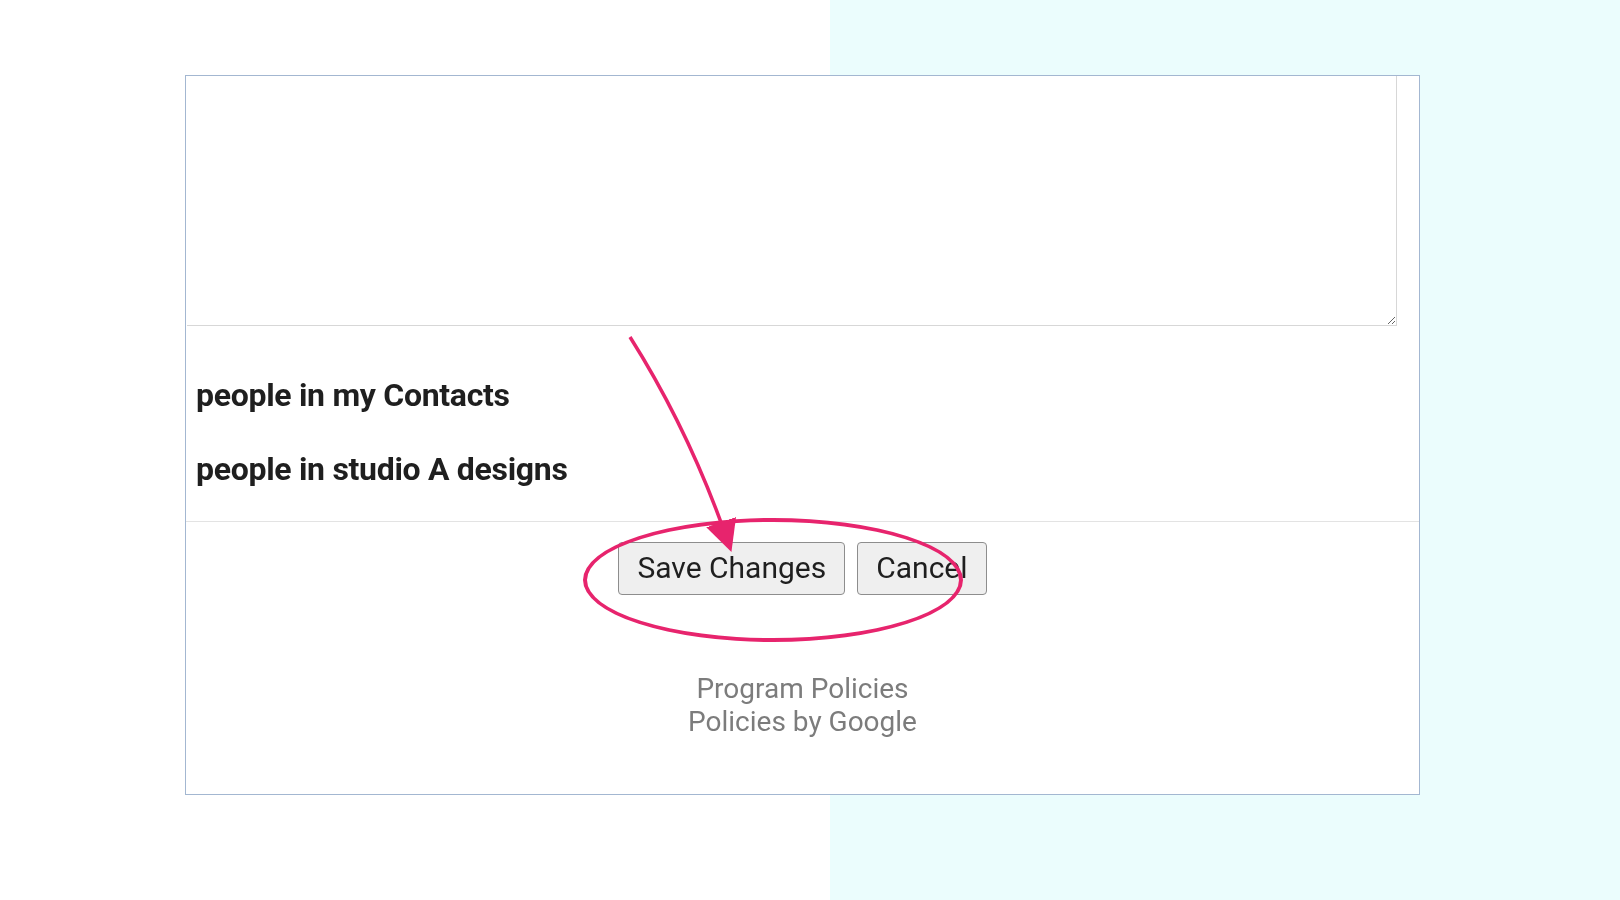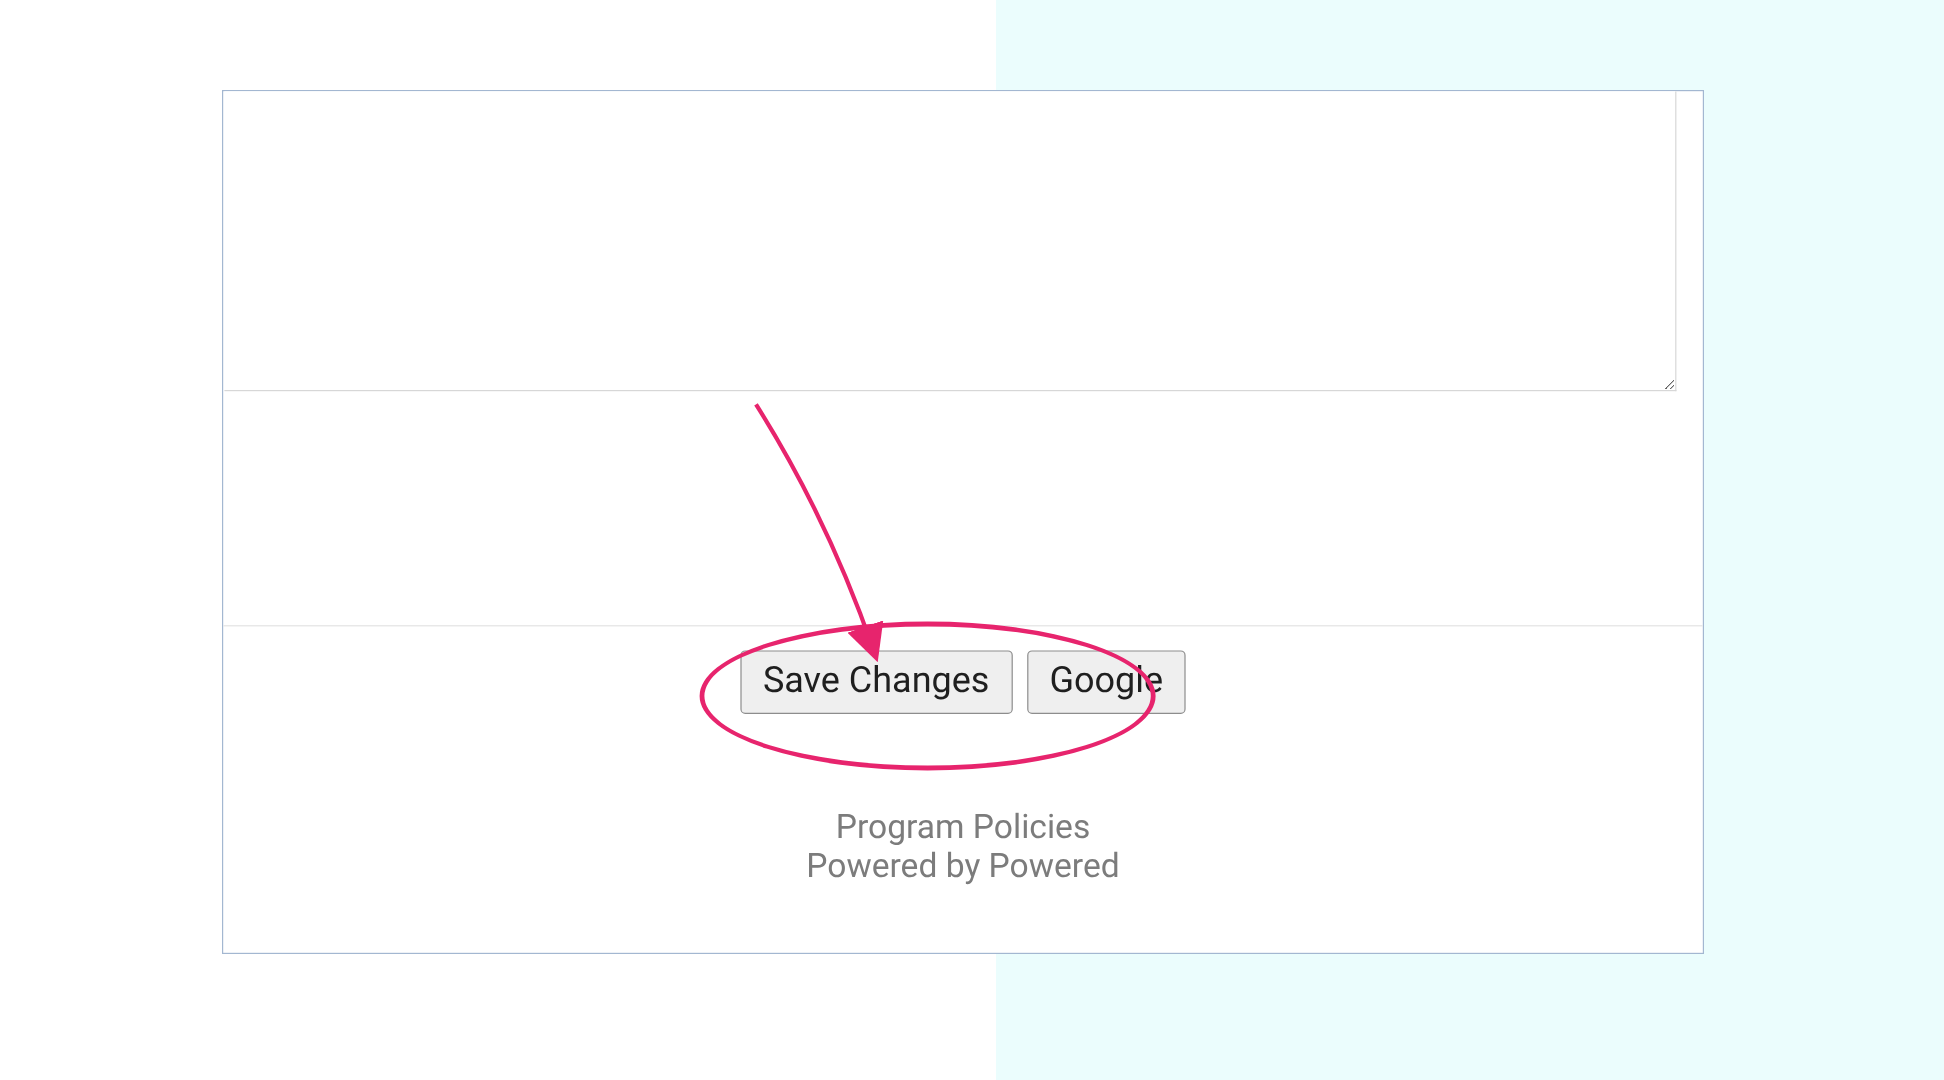--- a/index.html
+++ b/index.html
@@ -127,31 +127,35 @@
 <body>
 
 <div class="right-tint"></div>
 
 <div class="panel">
 
   <div class="textarea-wrap">
     <textarea class="textarea" value="" style=""></textarea>
   </div>
 
+  <div class="options">
+    <div class="opt-line">people in my Contacts</div>
+    <div class="opt-line">people in studio A designs</div>
+  </div>
 
   <div class="divider"></div>
 
   <div class="button-row">
     <button class="btn">Save Changes</button>
-    <button class="btn">Google</button>
+    <button class="btn">Cancel</button>
   </div>
 
   <div class="footer">
     <div class="footer-line1">Program Policies</div>
-    <div>Powered by Powered</div>
+    <div>Policies by Google</div>
   </div>
 
 </div>
 
 <div class="annot ellipse"></div>
 
 <svg class="arrow-svg" viewBox="0 0 140 220">
   <defs>
     <marker id="arrhead" markerWidth="9" markerHeight="9" refX="6" refY="4.5" orient="auto">
       <path d="M0,0 L9,4.5 L0,9 Z" fill="#e7246d"></path>

